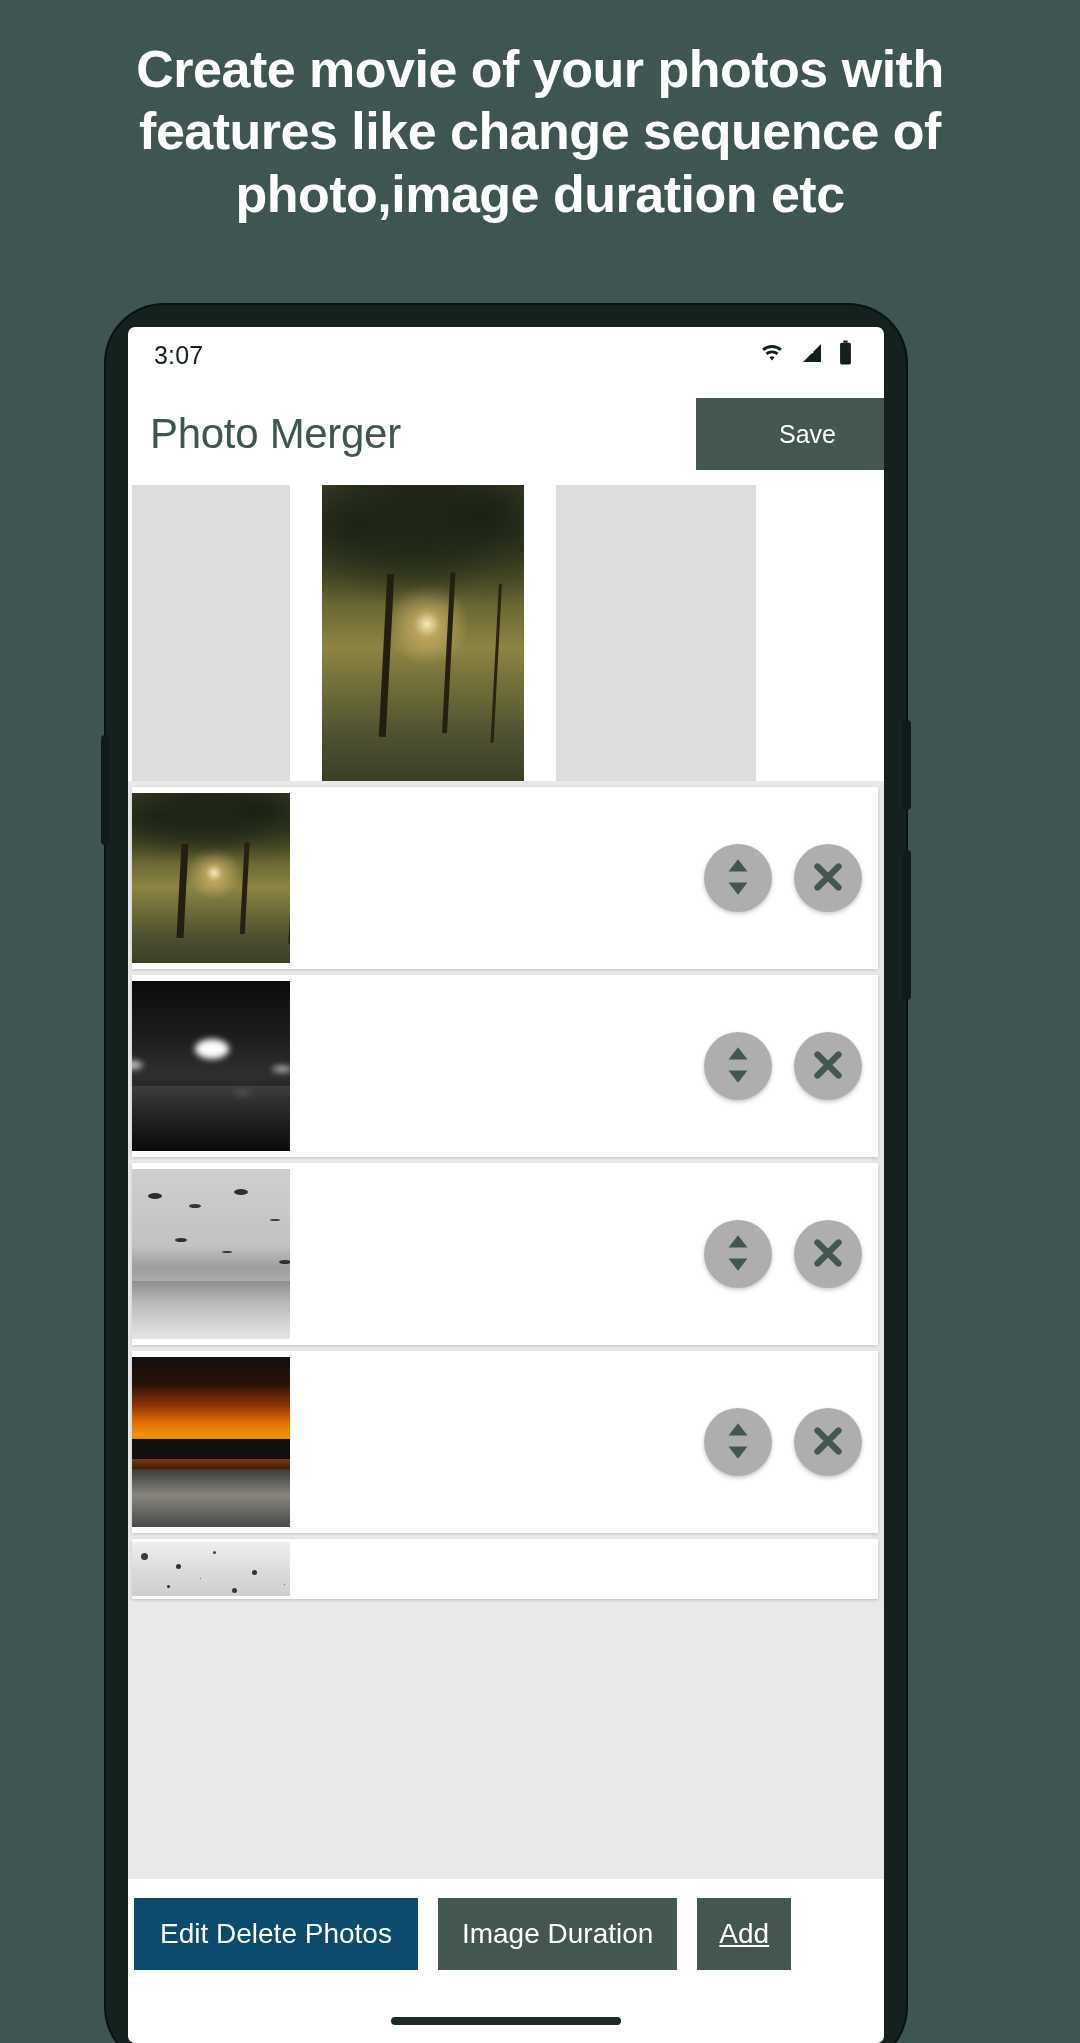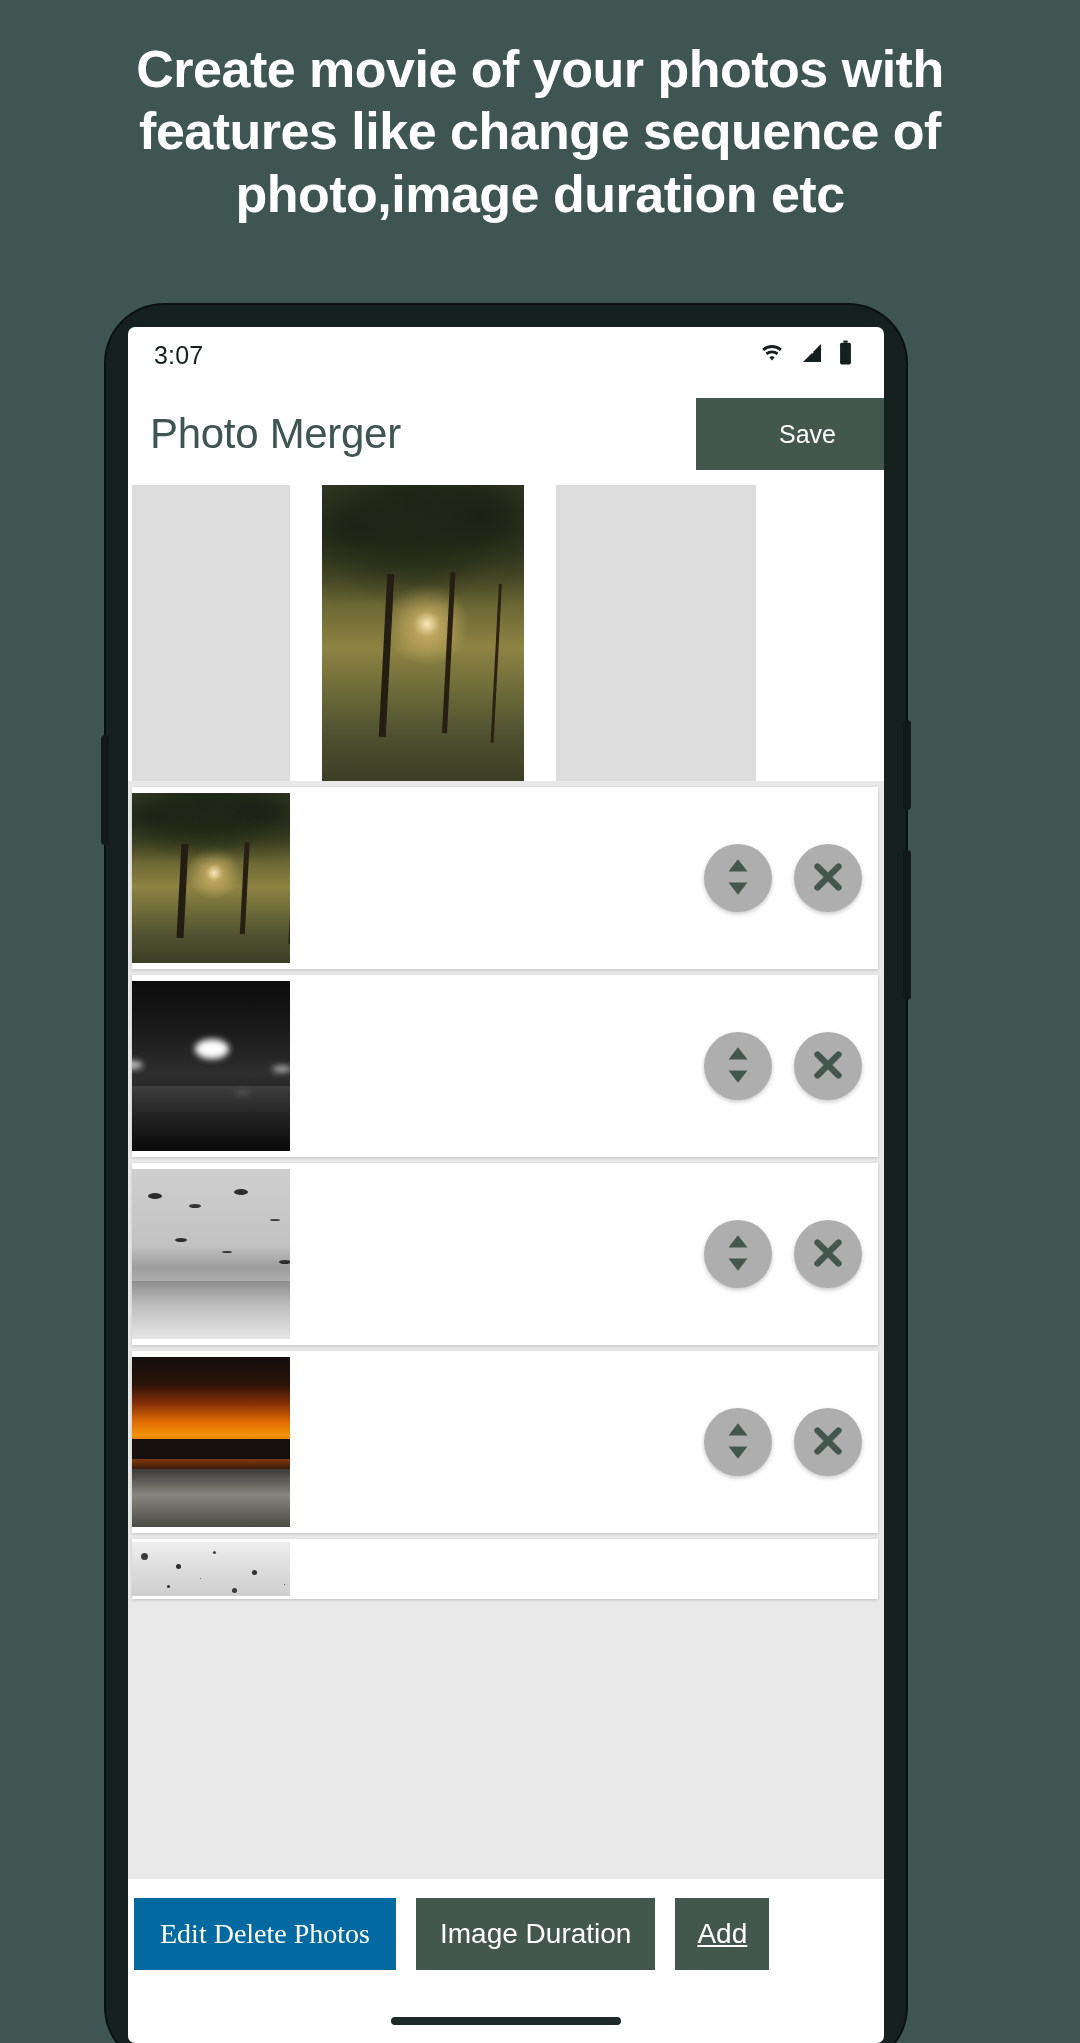--- a/index.html
+++ b/index.html
@@ -238,28 +238,28 @@
   
   .bottombar {
     position: absolute; bottom: 54px; left: 0; width: 756px; height: 110px;
     background: #ffffff;
     display: flex; align-items: center; gap: 20px;
     padding: 0 6px;
     overflow: hidden;
   }
   .btn-danger {
     height: 72px;
-    background: #0369a1;
+    background: #0c4a6e;
     color: #ffffff;
     font-size: 28px;
     display: flex; align-items: center; justify-content: center;
     padding: 0 26px;
     flex: 0 0 auto;
     border: none;
-    font-family: Liberation Serif, serif;
+    font-family: Liberation Sans, sans-serif;
     cursor: pointer;
   }
   .btn-muted {
     height: 72px;
     background: #44574f;
     color: #ffffff;
     font-size: 28px;
     display: flex; align-items: center; justify-content: center;
     padding: 0 24px;
     flex: 0 0 auto;

